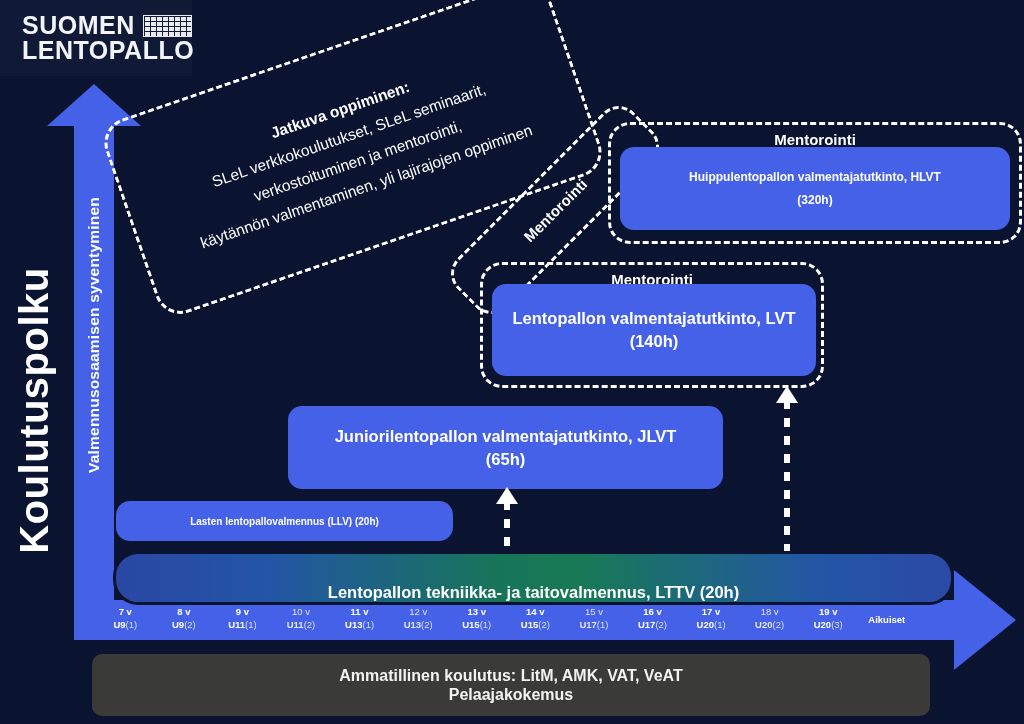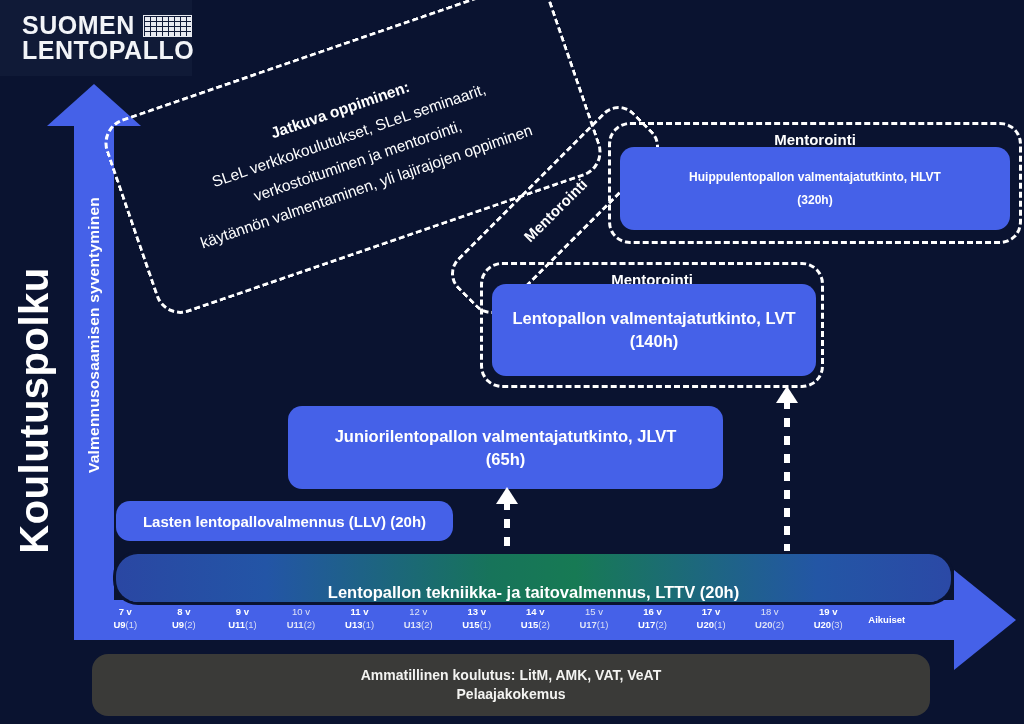--- a/index.html
+++ b/index.html
@@ -95,21 +95,21 @@
     box-shadow:0 0 0 3px #0a1330;
   }
 
   
   .cbox{
     position:absolute;background:#4561e8;border-radius:14px;
     display:flex;align-items:center;justify-content:center;
     text-align:center;color:#ffffff;font-weight:bold;
     box-sizing:border-box;
   }
-  #llv{left:116px;top:501px;width:337px;height:40px;font-size:15px;}
+  #llv{left:116px;top:501px;width:337px;height:40px;font-size:10px;}
   #jlvt{left:288px;top:406px;width:435px;height:83px;font-size:16.5px;line-height:23px;}
   #lvt{left:492px;top:284px;width:324px;height:92px;font-size:16.5px;line-height:23px;}
   #hlvt{left:620px;top:147px;width:390px;height:83px;font-size:12px;line-height:23px;}
 
   
   .dframe{
     position:absolute;border:3px dashed #ffffff;border-radius:22px;
     box-sizing:border-box;
   }
   .dframe .dlabel{
@@ -152,23 +152,23 @@
     position:absolute;left:50%;top:0;transform:translateX(-50%);
     width:0;height:0;border-left:11px solid transparent;
     border-right:11px solid transparent;border-bottom:17px solid #ffffff;
   }
   #arrow-jlvt{left:495px;top:487px;width:24px;height:62px;}
   #arrow-lvt{left:775px;top:386px;width:24px;height:166px;}
 
   
   #note{
     position:absolute;left:92px;top:654px;width:838px;height:62px;
-    background:#3a3a38;border-radius:16px;
+    background:#3a3a38;border-radius:10px;
     display:flex;flex-direction:column;align-items:center;justify-content:center;
-    color:#f3f3f1;font-weight:bold;font-size:14px;line-height:19px;
+    color:#f3f3f1;font-weight:bold;font-size:16px;line-height:19px;
   }
 </style>
 </head>
 <body>
 
 <div class="stage">
 
   <div id="logo">
     <div class="l1">
       <span>SUOMEN</span>

